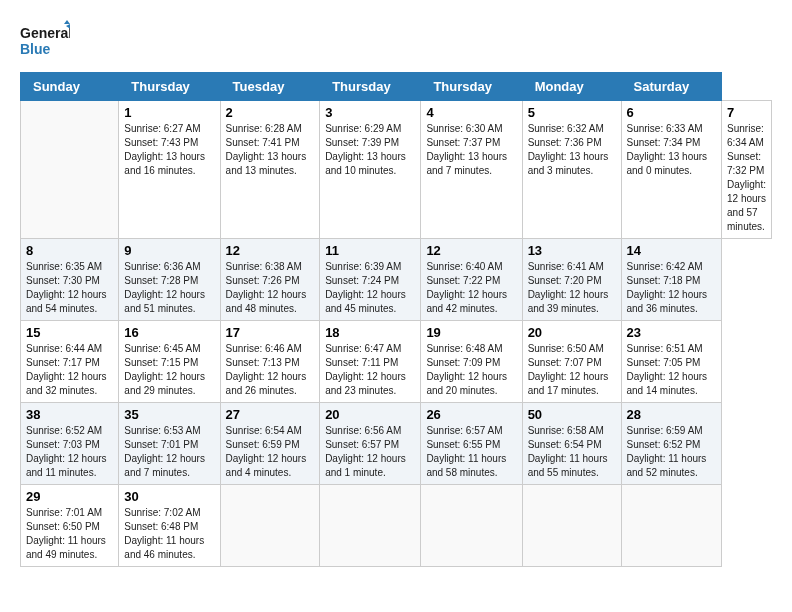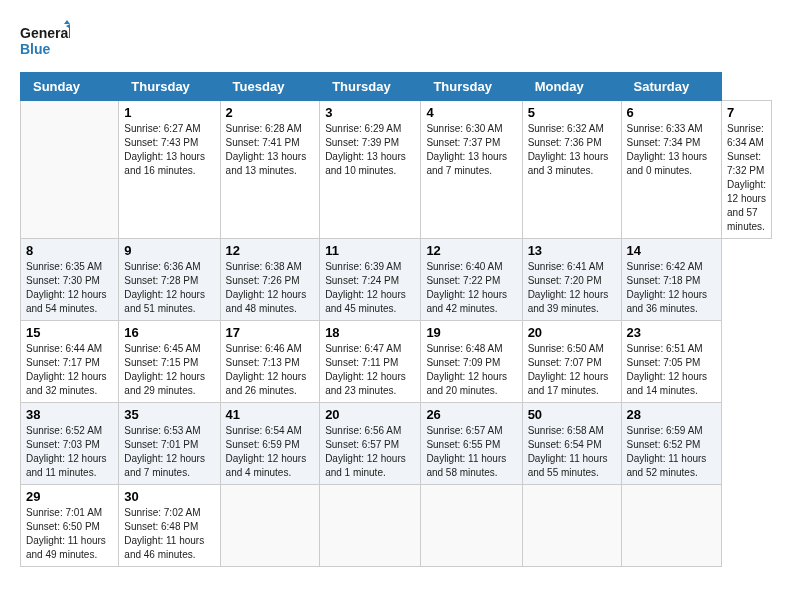--- a/index.html
+++ b/index.html
@@ -199,21 +199,21 @@
       <tr>
         <td>
           <span class="day-num">38</span>
           <div class="day-info">Sunrise: 6:52 AM<br>Sunset: 7:03 PM<br>Daylight: 12 hours<br>and 11 minutes.</div>
         </td>
         <td>
           <span class="day-num">35</span>
           <div class="day-info">Sunrise: 6:53 AM<br>Sunset: 7:01 PM<br>Daylight: 12 hours<br>and 7 minutes.</div>
         </td>
         <td>
-          <span class="day-num">41</span>
+          <span class="day-num">27</span>
           <div class="day-info">Sunrise: 6:54 AM<br>Sunset: 6:59 PM<br>Daylight: 12 hours<br>and 4 minutes.</div>
         </td>
         <td>
           <span class="day-num">20</span>
           <div class="day-info">Sunrise: 6:56 AM<br>Sunset: 6:57 PM<br>Daylight: 12 hours<br>and 1 minute.</div>
         </td>
         <td>
           <span class="day-num">26</span>
           <div class="day-info">Sunrise: 6:57 AM<br>Sunset: 6:55 PM<br>Daylight: 11 hours<br>and 58 minutes.</div>
         </td>

